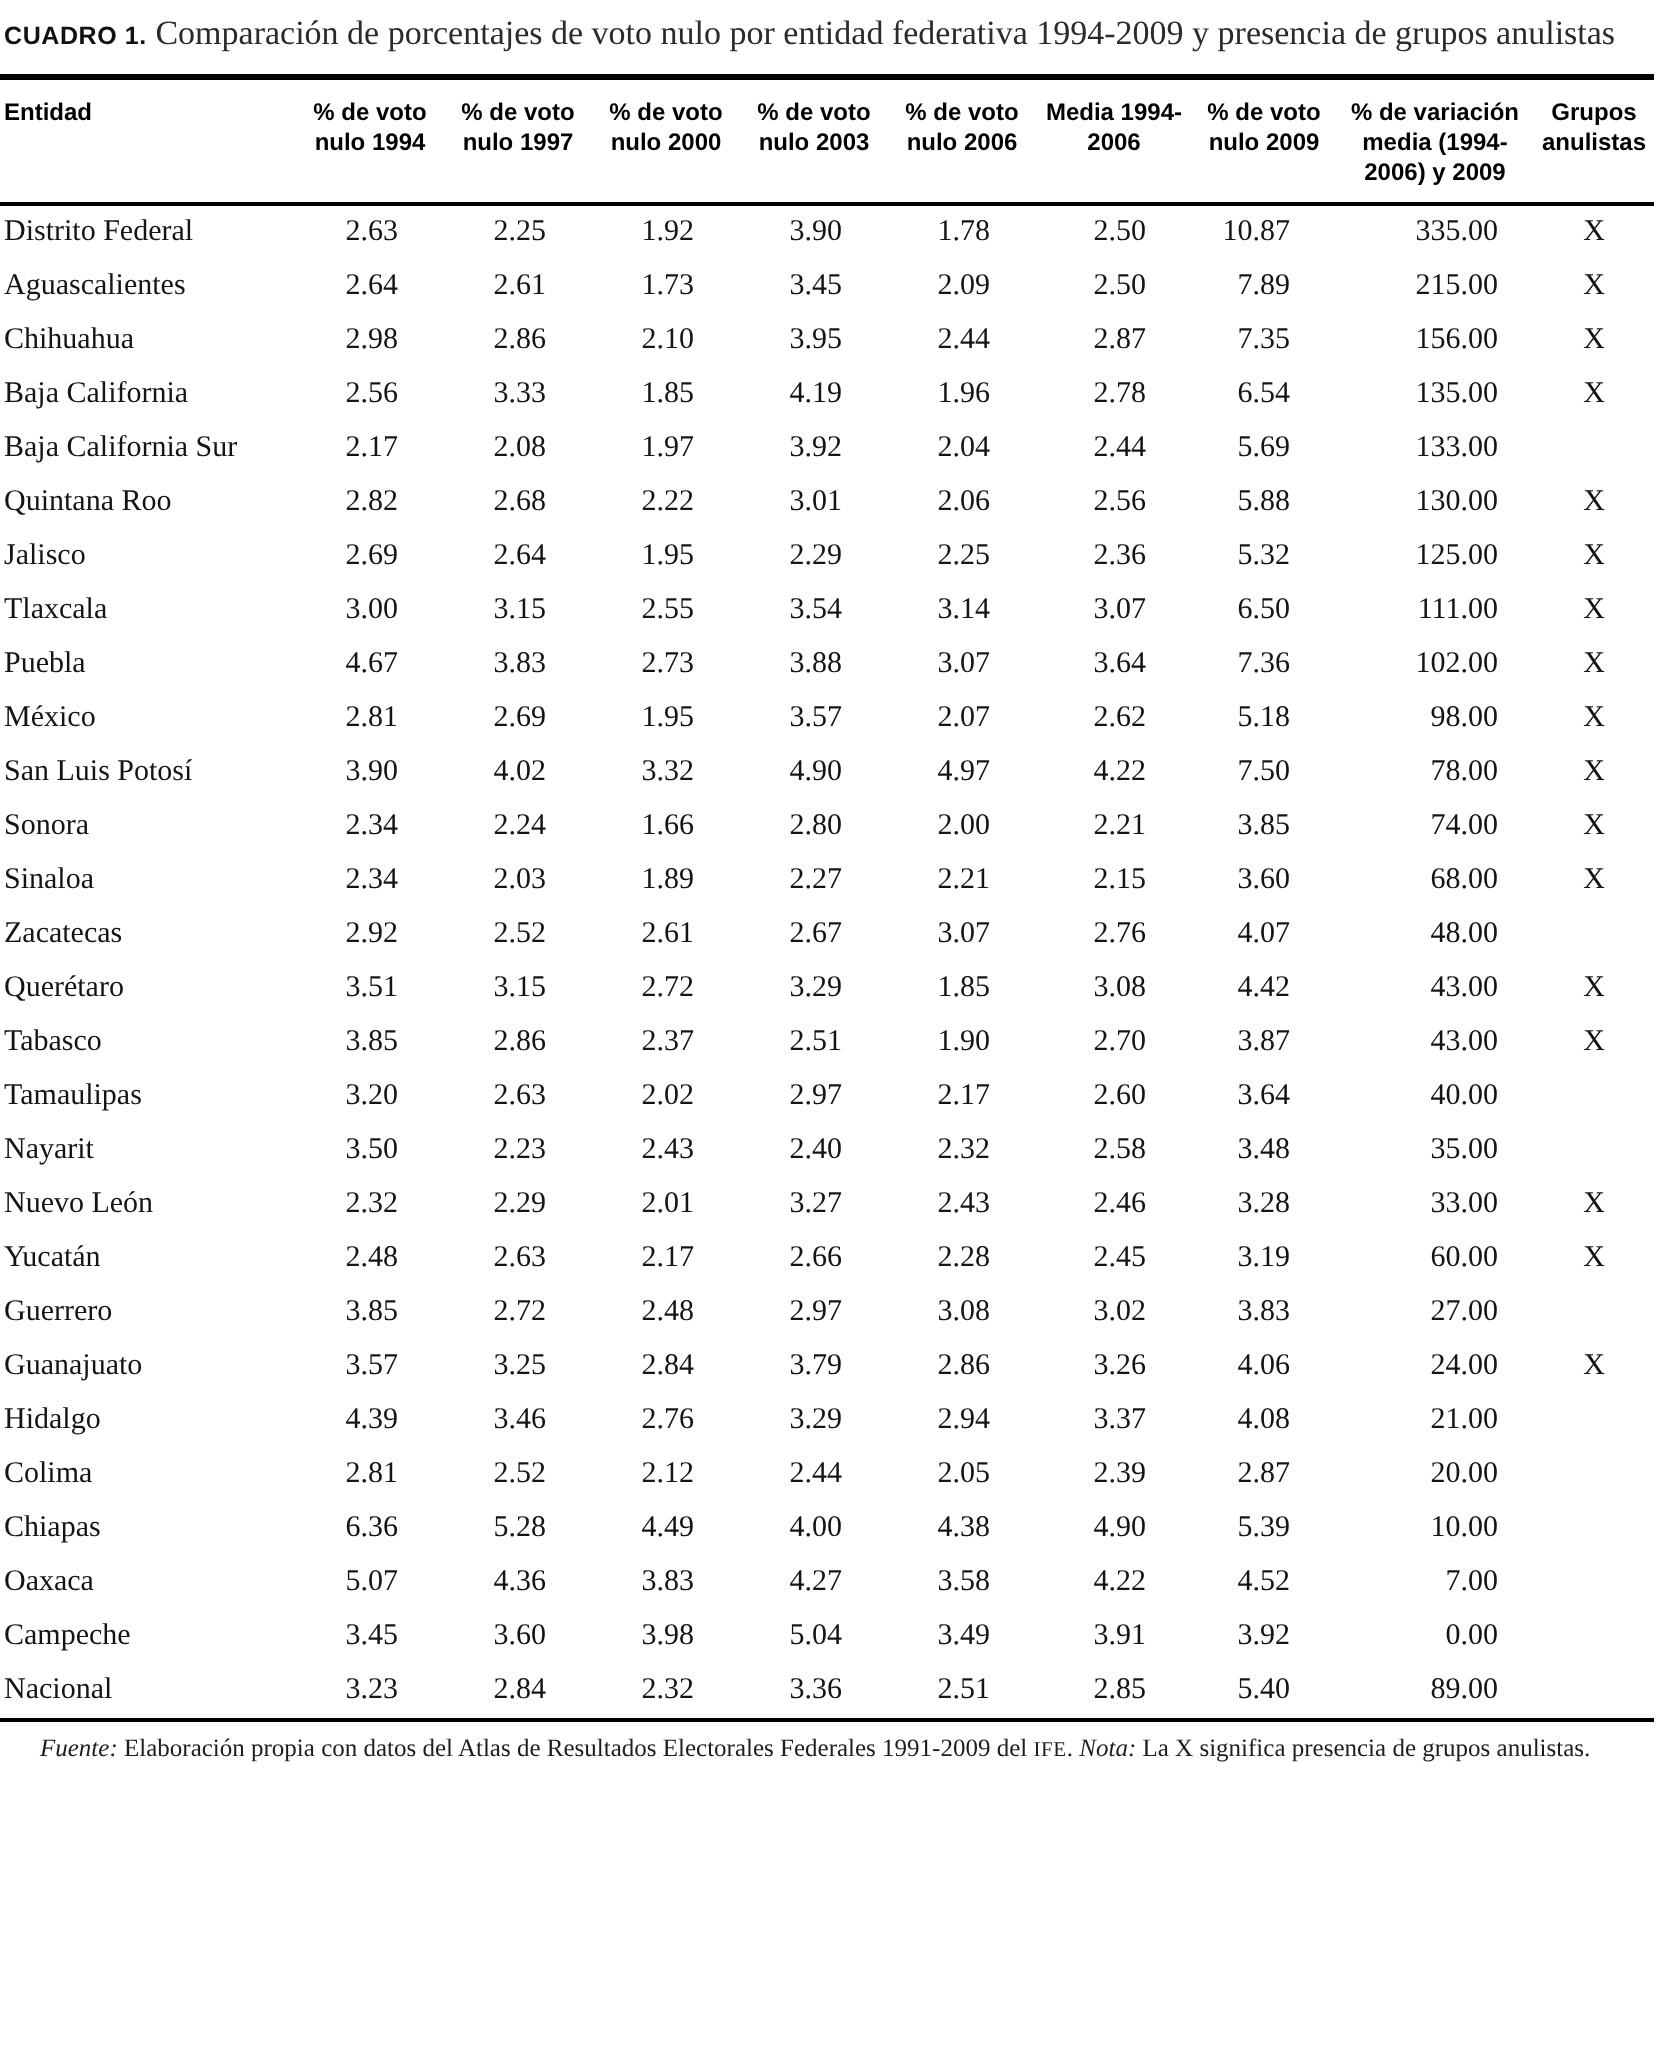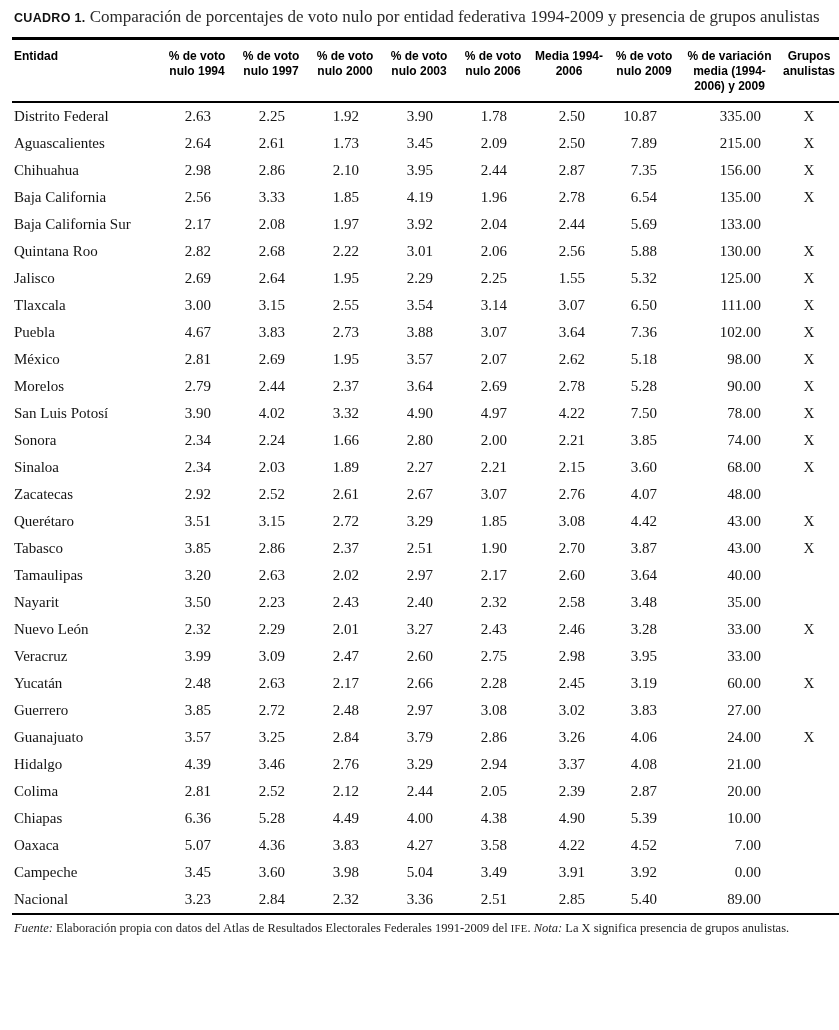--- a/index.html
+++ b/index.html
@@ -8,21 +8,21 @@
     background: #ffffff;
   }
   body {
     width: 839px;
     height: 1030px;
     overflow: hidden;
     font-family: "Liberation Serif", serif;
     color: #141414;
   }
   .page {
-    padding: 4px 6px 0 12px;
+    padding: 4px 6px 0 0;
   }
   .caption {
     font-size: 17px;
     line-height: 1.32;
     margin: 2px 2px 9px 2px;
     color: #2b2b2b;
   }
   .caption .cuadro {
     font-family: "Liberation Sans", sans-serif;
     font-weight: bold;
@@ -71,21 +71,21 @@
   tbody td.var {
     text-align: right;
     padding-right: 18px;
   }
   tbody td.mark {
     text-align: center;
   }
   .footnote {
     font-size: 12.5px;
     line-height: 1.3;
-    margin: 5px 2px 0 2px;
+    margin: 5px 2px 0 20px;
     color: #1d1d1d;
   }
   .footnote .ital {
     font-style: italic;
   }
   .footnote .sc {
     font-size: 10.5px;
     letter-spacing: 0.3px;
   }
 </style>
@@ -198,21 +198,21 @@
           <td class="var">130.00</td>
           <td class="mark">X</td>
         </tr>
         <tr>
           <td class="entity">Jalisco</td>
           <td class="num">2.69</td>
           <td class="num">2.64</td>
           <td class="num">1.95</td>
           <td class="num">2.29</td>
           <td class="num">2.25</td>
-          <td class="num">1.55</td>
+          <td class="num">2.36</td>
           <td class="num">5.32</td>
           <td class="var">125.00</td>
           <td class="mark">X</td>
         </tr>
         <tr>
           <td class="entity">Tlaxcala</td>
           <td class="num">3.00</td>
           <td class="num">3.15</td>
           <td class="num">2.55</td>
           <td class="num">3.54</td>
@@ -240,32 +240,20 @@
           <td class="num">2.69</td>
           <td class="num">1.95</td>
           <td class="num">3.57</td>
           <td class="num">2.07</td>
           <td class="num">2.62</td>
           <td class="num">5.18</td>
           <td class="var">98.00</td>
           <td class="mark">X</td>
         </tr>
         <tr>
-          <td class="entity">Morelos</td>
-          <td class="num">2.79</td>
-          <td class="num">2.44</td>
-          <td class="num">2.37</td>
-          <td class="num">3.64</td>
-          <td class="num">2.69</td>
-          <td class="num">2.78</td>
-          <td class="num">5.28</td>
-          <td class="var">90.00</td>
-          <td class="mark">X</td>
-        </tr>
-        <tr>
           <td class="entity">San Luis Potosí</td>
           <td class="num">3.90</td>
           <td class="num">4.02</td>
           <td class="num">3.32</td>
           <td class="num">4.90</td>
           <td class="num">4.97</td>
           <td class="num">4.22</td>
           <td class="num">7.50</td>
           <td class="var">78.00</td>
           <td class="mark">X</td>
@@ -360,32 +348,20 @@
           <td class="num">2.29</td>
           <td class="num">2.01</td>
           <td class="num">3.27</td>
           <td class="num">2.43</td>
           <td class="num">2.46</td>
           <td class="num">3.28</td>
           <td class="var">33.00</td>
           <td class="mark">X</td>
         </tr>
         <tr>
-          <td class="entity">Veracruz</td>
-          <td class="num">3.99</td>
-          <td class="num">3.09</td>
-          <td class="num">2.47</td>
-          <td class="num">2.60</td>
-          <td class="num">2.75</td>
-          <td class="num">2.98</td>
-          <td class="num">3.95</td>
-          <td class="var">33.00</td>
-          <td class="mark"></td>
-        </tr>
-        <tr>
           <td class="entity">Yucatán</td>
           <td class="num">2.48</td>
           <td class="num">2.63</td>
           <td class="num">2.17</td>
           <td class="num">2.66</td>
           <td class="num">2.28</td>
           <td class="num">2.45</td>
           <td class="num">3.19</td>
           <td class="var">60.00</td>
           <td class="mark">X</td>

